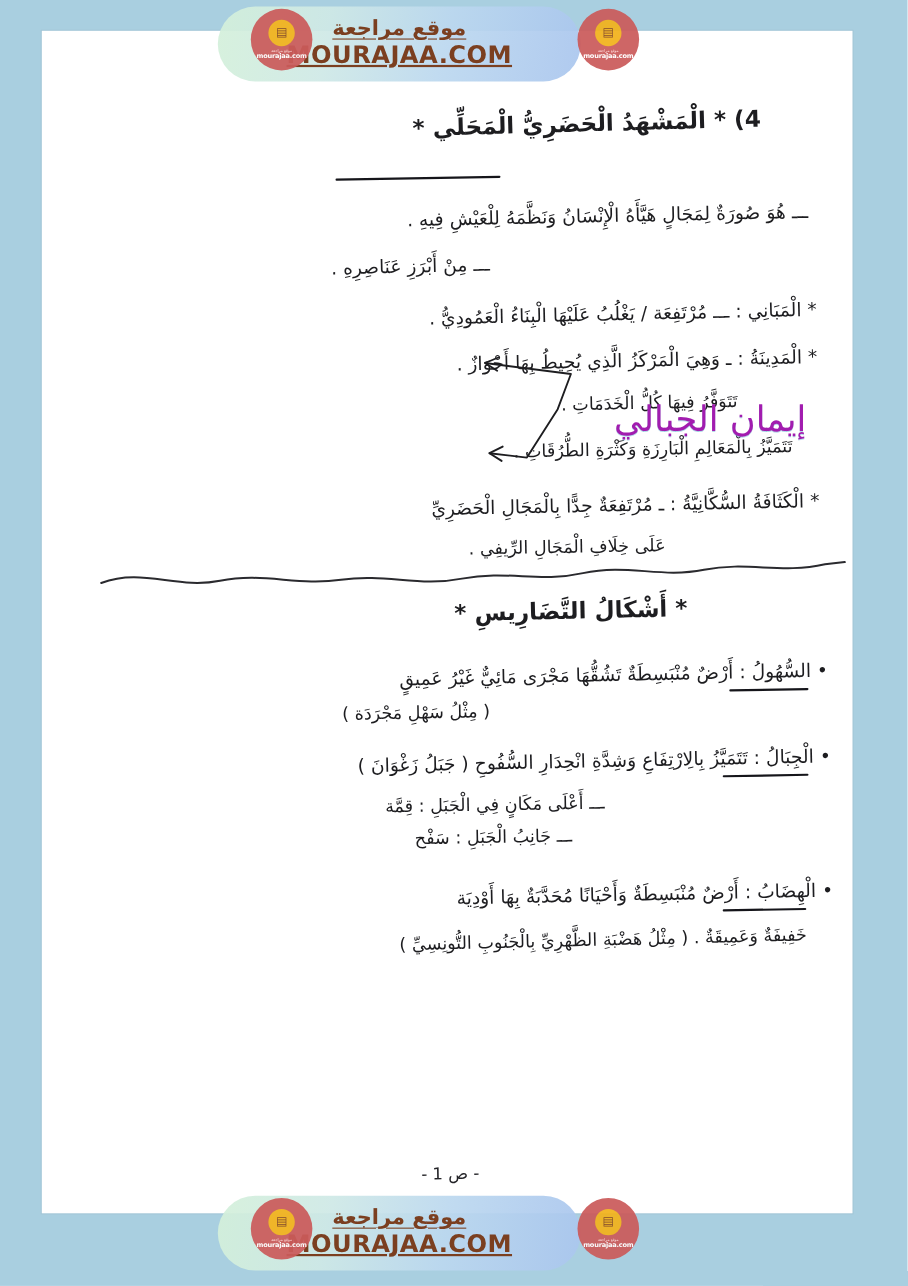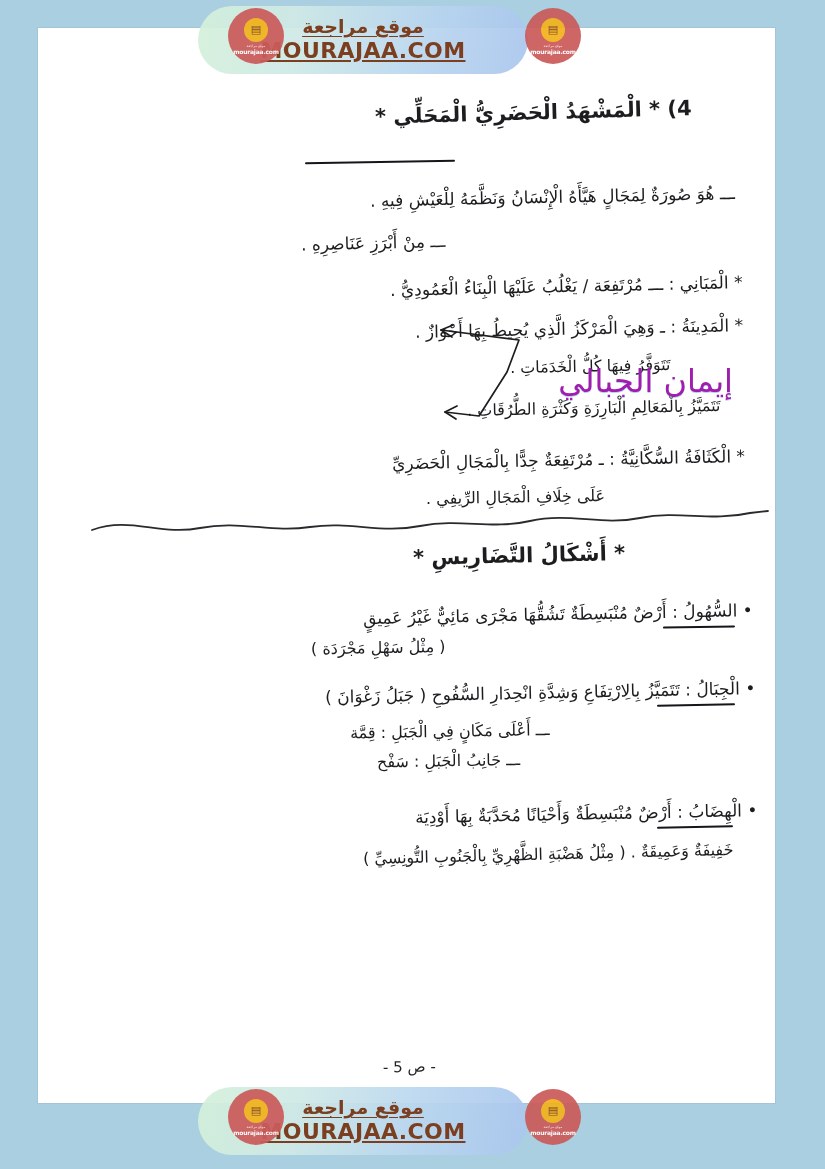--- a/index.html
+++ b/index.html
@@ -153,21 +153,21 @@
   <div class="hw sub" style="right:255px;top:722px;transform:rotate(-1deg);">ـــ جَانِبُ الْجَبَلِ : سَفْح</div>
 
   <div class="hw line" style="right:18px;top:772px;transform:rotate(-1.2deg);">
     <span>•</span>
     <span>الْهِضَابُ :</span>
     <span>أَرْضٌ مُنْبَسِطَةٌ وَأَحْيَانًا مُحَدَّبَةٌ بِهَا أَوْدِيَة</span>
   </div>
   <div class="titleRule" style="right:42px;top:798px;width:76px;transform:rotate(-1deg);"></div>
   <div class="hw line-sm" style="right:42px;top:812px;transform:rotate(-1.4deg);">خَفِيفَةٌ وَعَمِيقَةٌ . ( مِثْلُ هَضْبَةِ الظَّهْرِيِّ بِالْجَنُوبِ التُّونِسِيِّ )</div>
 
-  <div class="pagemark" style="left:345px;top:1030px;transform:rotate(-1deg);">- ص 5 -</div>
+  <div class="pagemark" style="left:345px;top:1030px;transform:rotate(-1deg);">- ص 1 -</div>
 </div>
 
 <div class="wm-band top">
   <div class="wm-pill"></div>
   <div class="wm-text">
     <div class="wm-ar">موقع مراجعة</div>
     <div class="wm-en">MOURAJAA.COM</div>
   </div>
   <div class="wm-logo left">
     <div class="book">▤</div>

